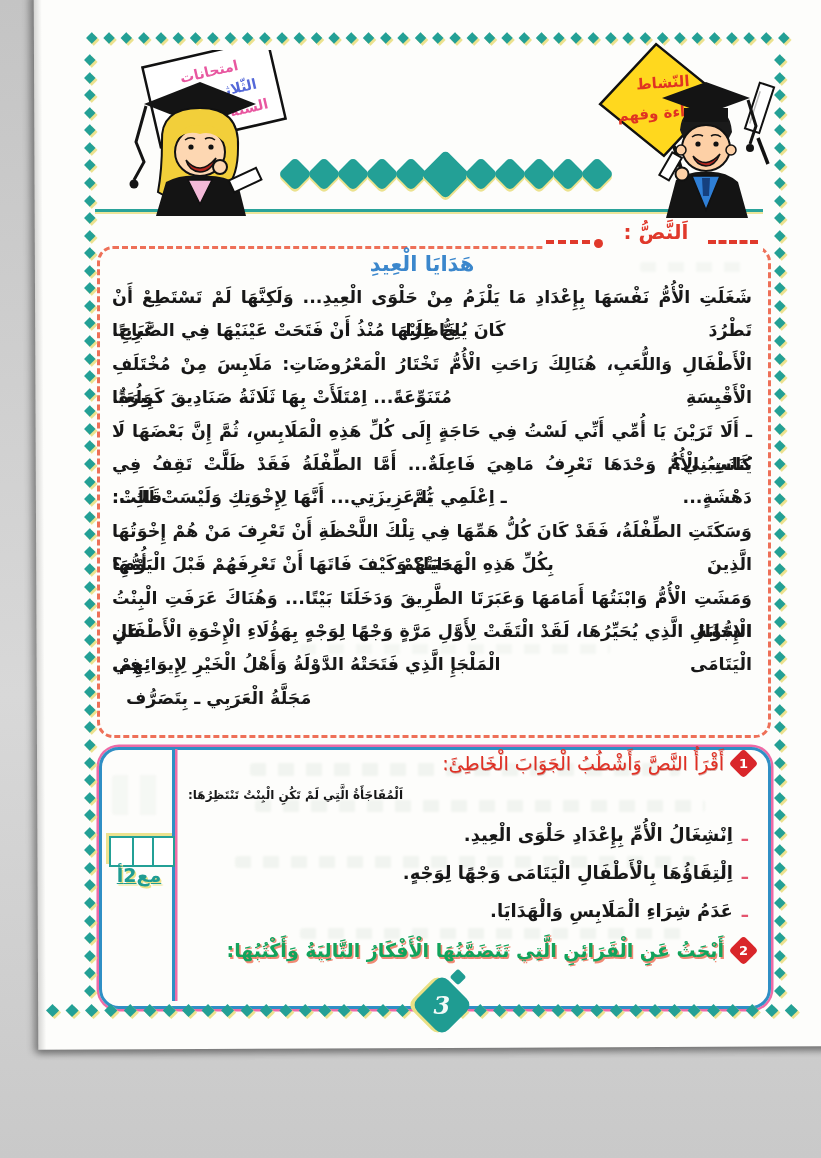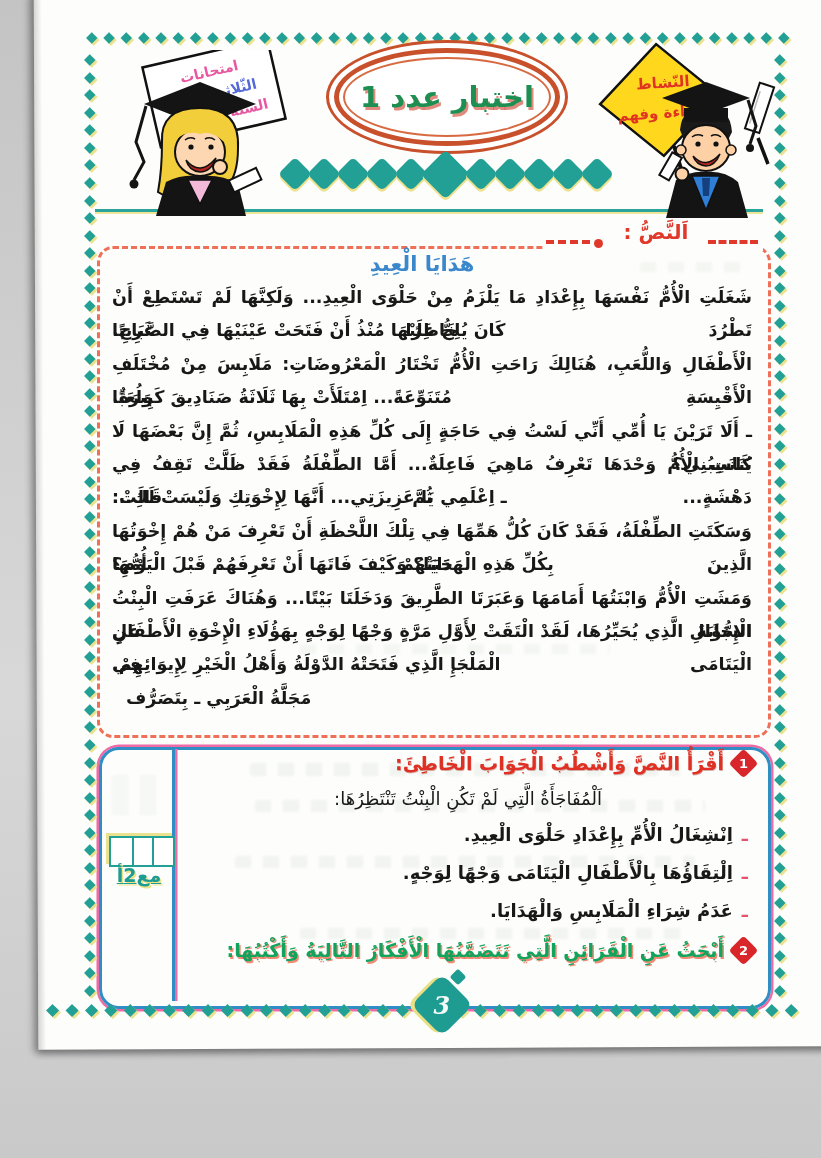--- a/index.html
+++ b/index.html
@@ -67,24 +67,24 @@
   .margin-code{position:absolute;left:100px;top:864px;width:78px;text-align:center;font-size:19px;
                font-weight:bold;color:#1f9c92;text-shadow:1.5px 1.5px 0 #ede289;direction:rtl;z-index:3;text-decoration:underline;}
   .q-row{position:absolute;left:188px;width:566px;direction:rtl;display:flex;align-items:center;
          gap:9px;z-index:3;}
   .q1-row{top:752px;}
   .q2-row{top:939px;}
   .qnum{width:21px;height:21px;background:#d9262a;transform:rotate(45deg);border-radius:4px;
         display:flex;align-items:center;justify-content:center;flex:0 0 auto;}
   .qnum b{transform:rotate(-45deg);color:#fff;font-size:13px;font-weight:bold;}
   .qtext{white-space:nowrap;}
-  .q1-row .qtext{color:#e02f23;font-size:19px;font-weight:bold;text-shadow:0.5px 1px 0 rgba(150,30,20,.35);}
+  .q1-row .qtext{color:#e02f23;font-size:19px;font-weight:normal;text-shadow:0.5px 1px 0 rgba(150,30,20,.35);}
   .q2-row .qtext{color:#12a35c;font-size:19px;font-weight:bold;text-shadow:1.5px 1.5px 0 rgba(233,90,60,.7);}
-  .stem{position:absolute;left:188px;top:788px;width:560px;direction:rtl;text-align:center;
-        font-size:18px;font-weight:normal;color:#181818;z-index:3;}
+  .stem{position:absolute;left:188px;top:788px;width:560px;direction:rtl;text-align:left;
+        font-size:12px;font-weight:bold;color:#181818;z-index:3;}
   .opts{position:absolute;left:188px;top:824px;width:560px;direction:rtl;z-index:3;}
   .opt{display:flex;gap:9px;align-items:baseline;height:38px;font-size:18px;font-weight:bold;color:#181818;}
   .opt .dash{color:#e4546e;font-weight:bold;}
   
   .page-dia{position:absolute;left:420px;top:983px;width:44px;height:44px;background:#1f9c92;
             border-radius:9px;transform:rotate(45deg);box-shadow:-3px 3px 0 #e9e085;z-index:5;
             display:flex;align-items:center;justify-content:center;}
   .page-dia b{transform:rotate(-45deg);font-family:"DejaVu Serif",serif;font-style:italic;
               font-weight:bold;color:#f2faf8;font-size:24px;}
   .page-dia-small{position:absolute;left:452px;top:971px;width:12px;height:12px;background:#1f9c92;
@@ -291,23 +291,20 @@
       <span>◆</span>
       <span>◆</span>
       <span>◆</span>
       <span>◆</span>
       <span>◆</span>
       <span>◆</span>
       <span>◆</span>
       <span>◆</span>
     </div>
 
-  <div class="oval">
-    <div class="oval-title">اختبار عدد 1</div>
-  </div>
 
   <svg class="cartoon" style="left:92px;top:50px;width:205px;height:166px;" viewBox="0 0 205 166">
     <g transform="rotate(-13 122 43)">
       <rect x="58" y="2" width="128" height="82" fill="#ffffff" stroke="#111111" stroke-width="2.5"></rect>
       <text x="122" y="26" text-anchor="middle" font-size="14" font-weight="bold" fill="#e857a0" font-family="DejaVu Sans, sans-serif">امتحانات</text>
       <text x="122" y="48" text-anchor="middle" font-size="14" font-weight="bold" fill="#5468d8" font-family="DejaVu Sans, sans-serif">الثّلاثي الأوّل</text>
       <text x="122" y="70" text-anchor="middle" font-size="14" font-weight="bold" fill="#e857a0" font-family="DejaVu Sans, sans-serif">السنة الخامسة</text>
     </g>
     <line x1="102" y1="82" x2="128" y2="118" stroke="#111" stroke-width="4"></line>
     <polygon points="52,54 108,32 164,54 108,76" fill="#141414"></polygon>

